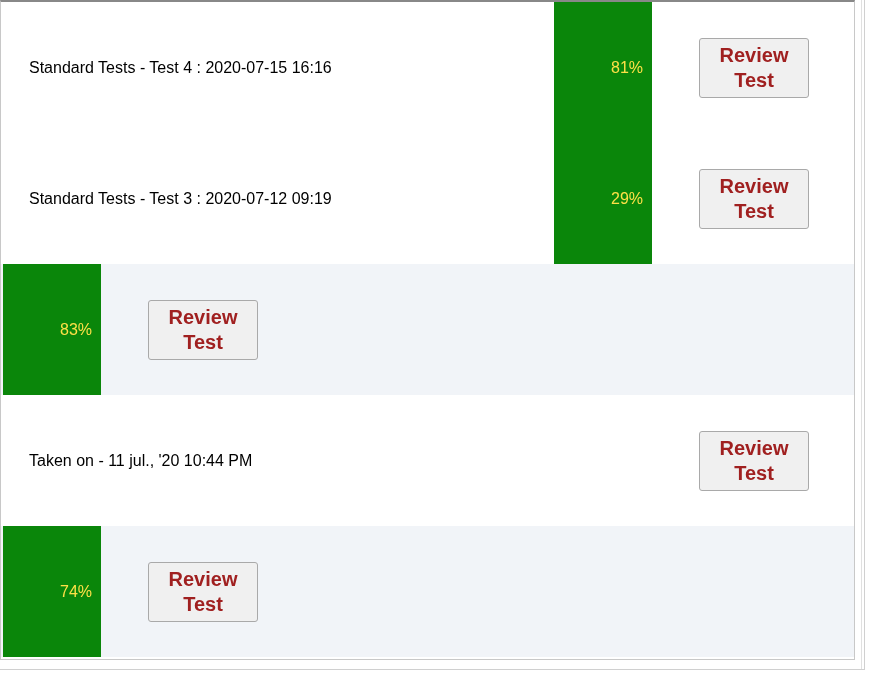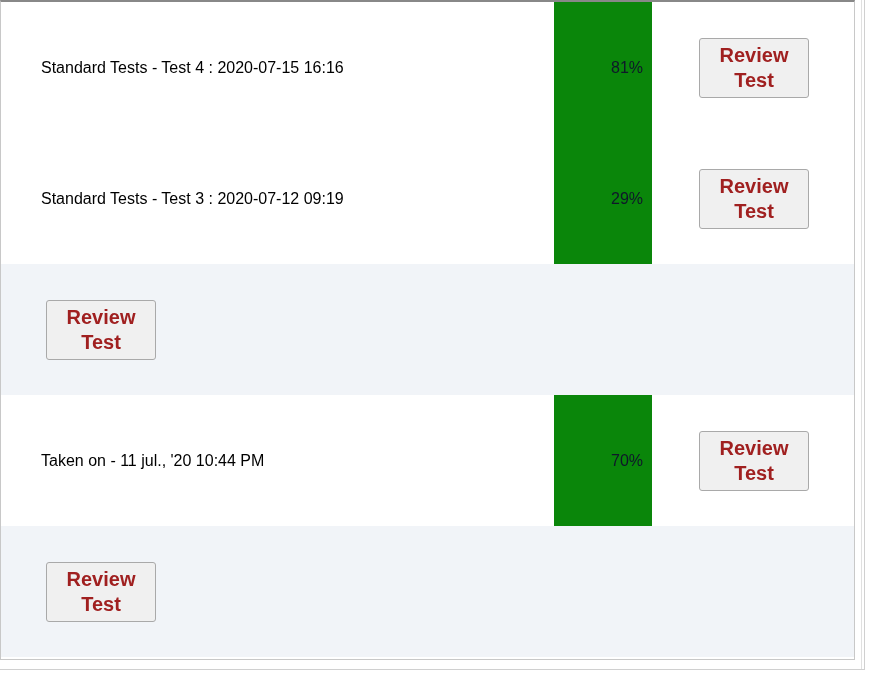--- a/index.html
+++ b/index.html
@@ -30,32 +30,32 @@
       display: flex;
       align-items: stretch;
       height: 131px;
       width: 100%;
     }
     .row.alt { background: #f1f4f8; }
     .cell-label {
       flex: 1;
       display: flex;
       align-items: center;
-      padding-left: 40px;
+      padding-left: 28px;
       font-size: 16px;
       color: #000;
     }
     .cell-score {
       width: 98px;
       background: #0a860a;
       display: flex;
       align-items: center;
       justify-content: center;
       font-size: 16px;
-      color: #0f172a;
+      color: #fde047;
       margin: 0 2px;
       padding-left: 48px;
     }
     .cell-action {
       width: 200px;
       display: flex;
       align-items: center;
       justify-content: center;
     }
     .review-btn {
@@ -107,34 +107,35 @@
 
     <div class="row">
       <div class="cell-label">Standard Tests - Test 3 : 2020-07-12 09:19</div>
       <div class="cell-score">29%</div>
       <div class="cell-action">
         <button class="review-btn">Review Test</button>
       </div>
     </div>
 
     <div class="row alt">
+      <div class="cell-score">83%</div>
       <div class="cell-action">
         <button class="review-btn">Review Test</button>
       </div>
     </div>
 
     <div class="row">
       <div class="cell-label">Taken on - 11 jul., '20 10:44 PM</div>
-      <div class="cell-score">70%</div>
       <div class="cell-action">
         <button class="review-btn">Review Test</button>
       </div>
     </div>
 
     <div class="row alt">
+      <div class="cell-score">74%</div>
       <div class="cell-action">
         <button class="review-btn">Review Test</button>
       </div>
     </div>
 
   </div>
   <div class="scrollbar-stub"></div>
 </div>
 
 </body></html>

